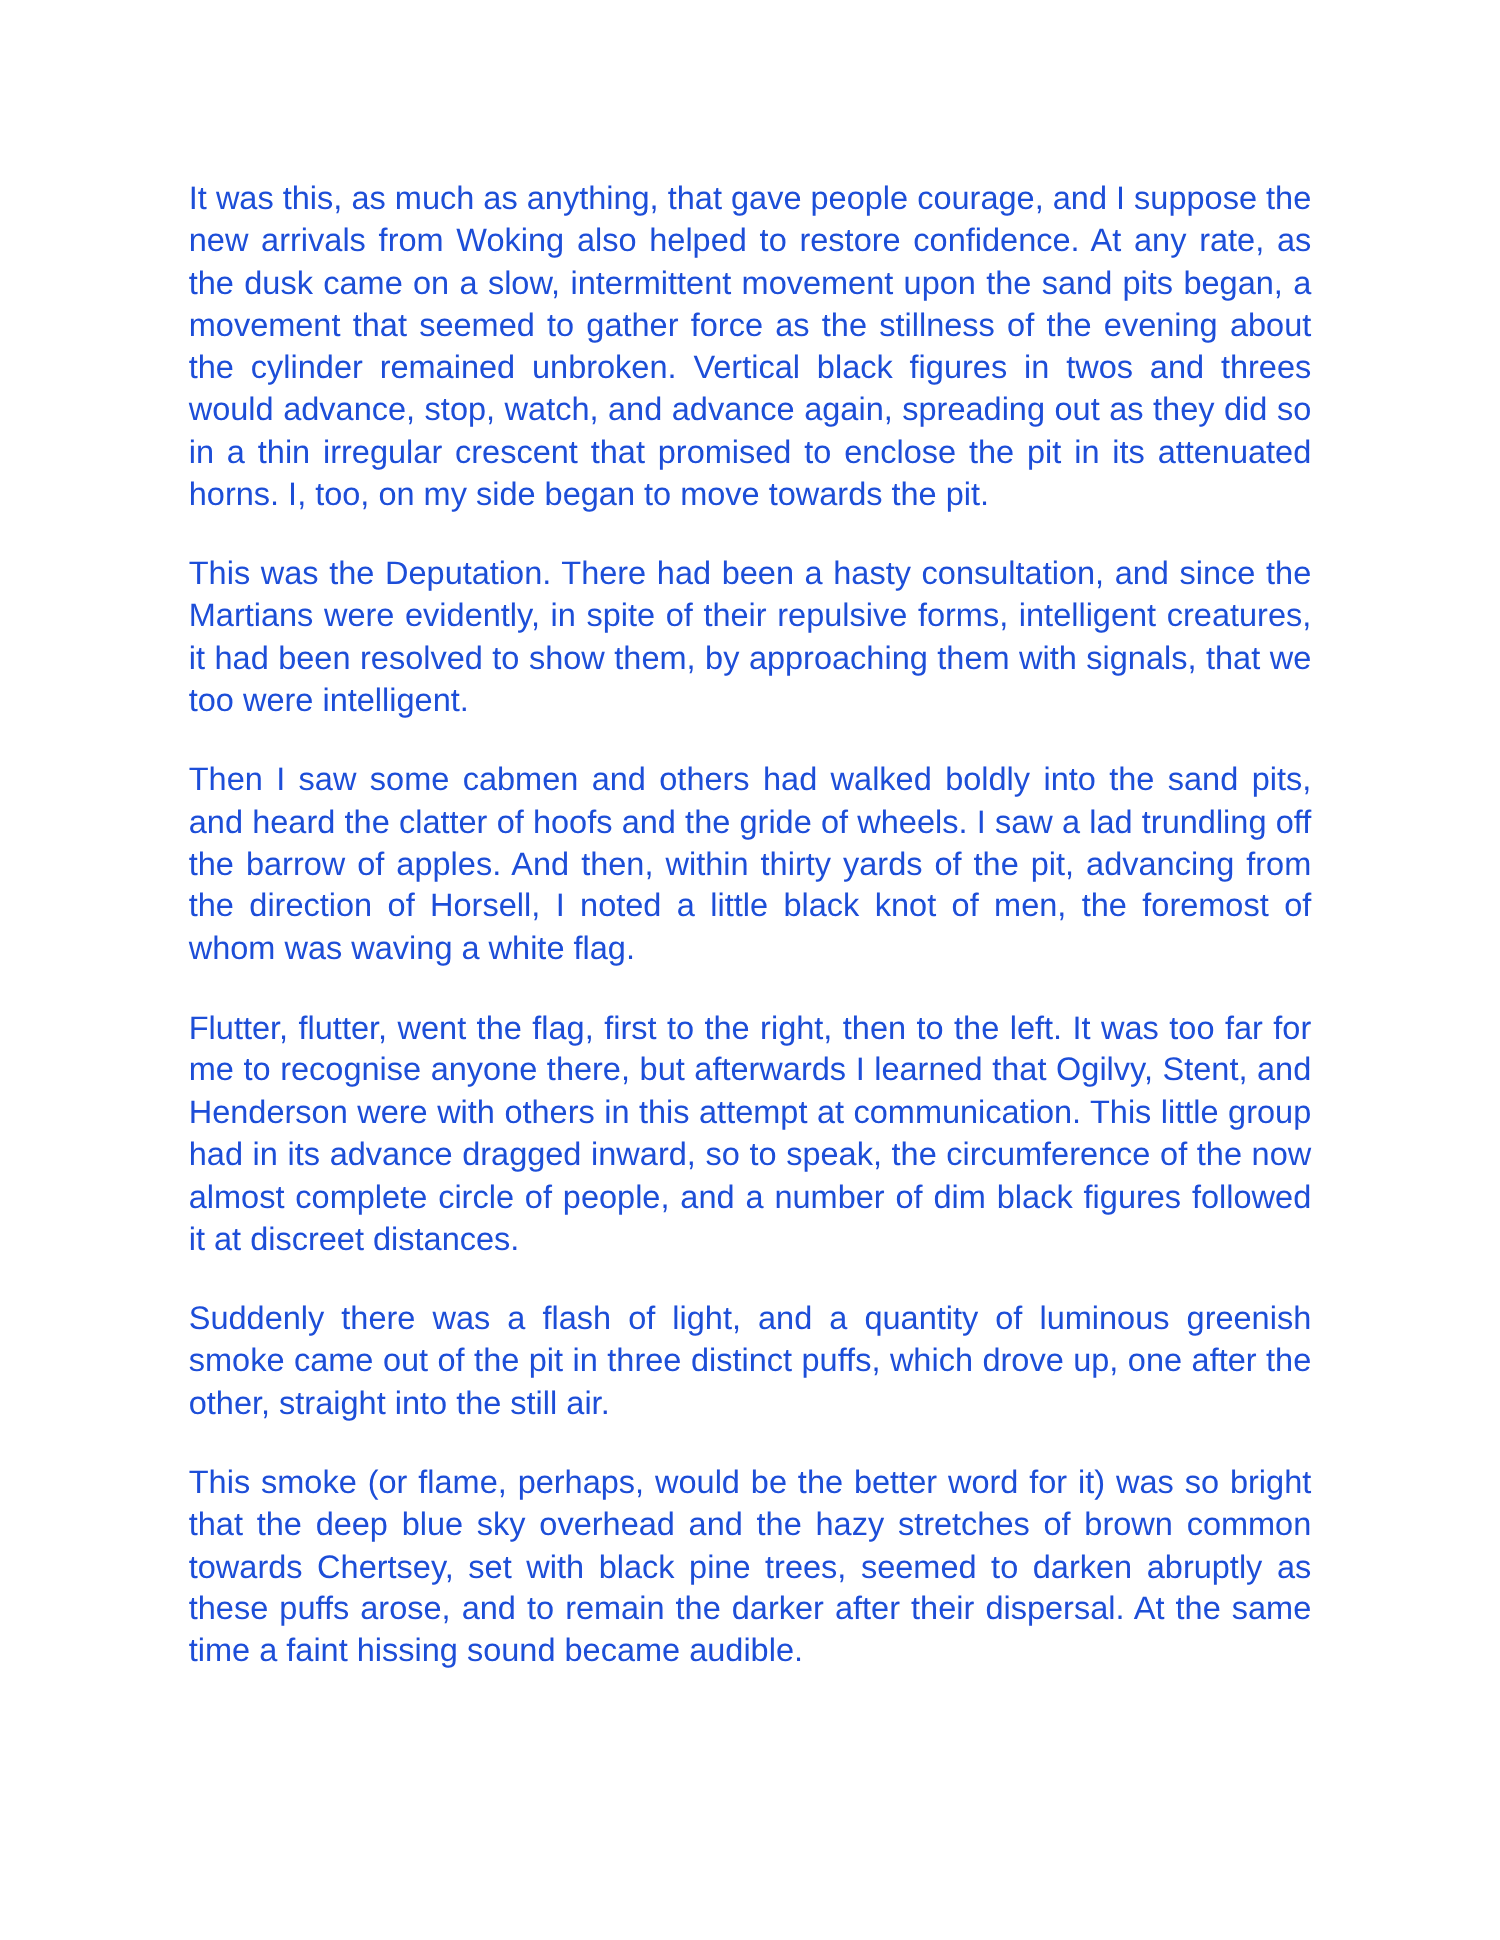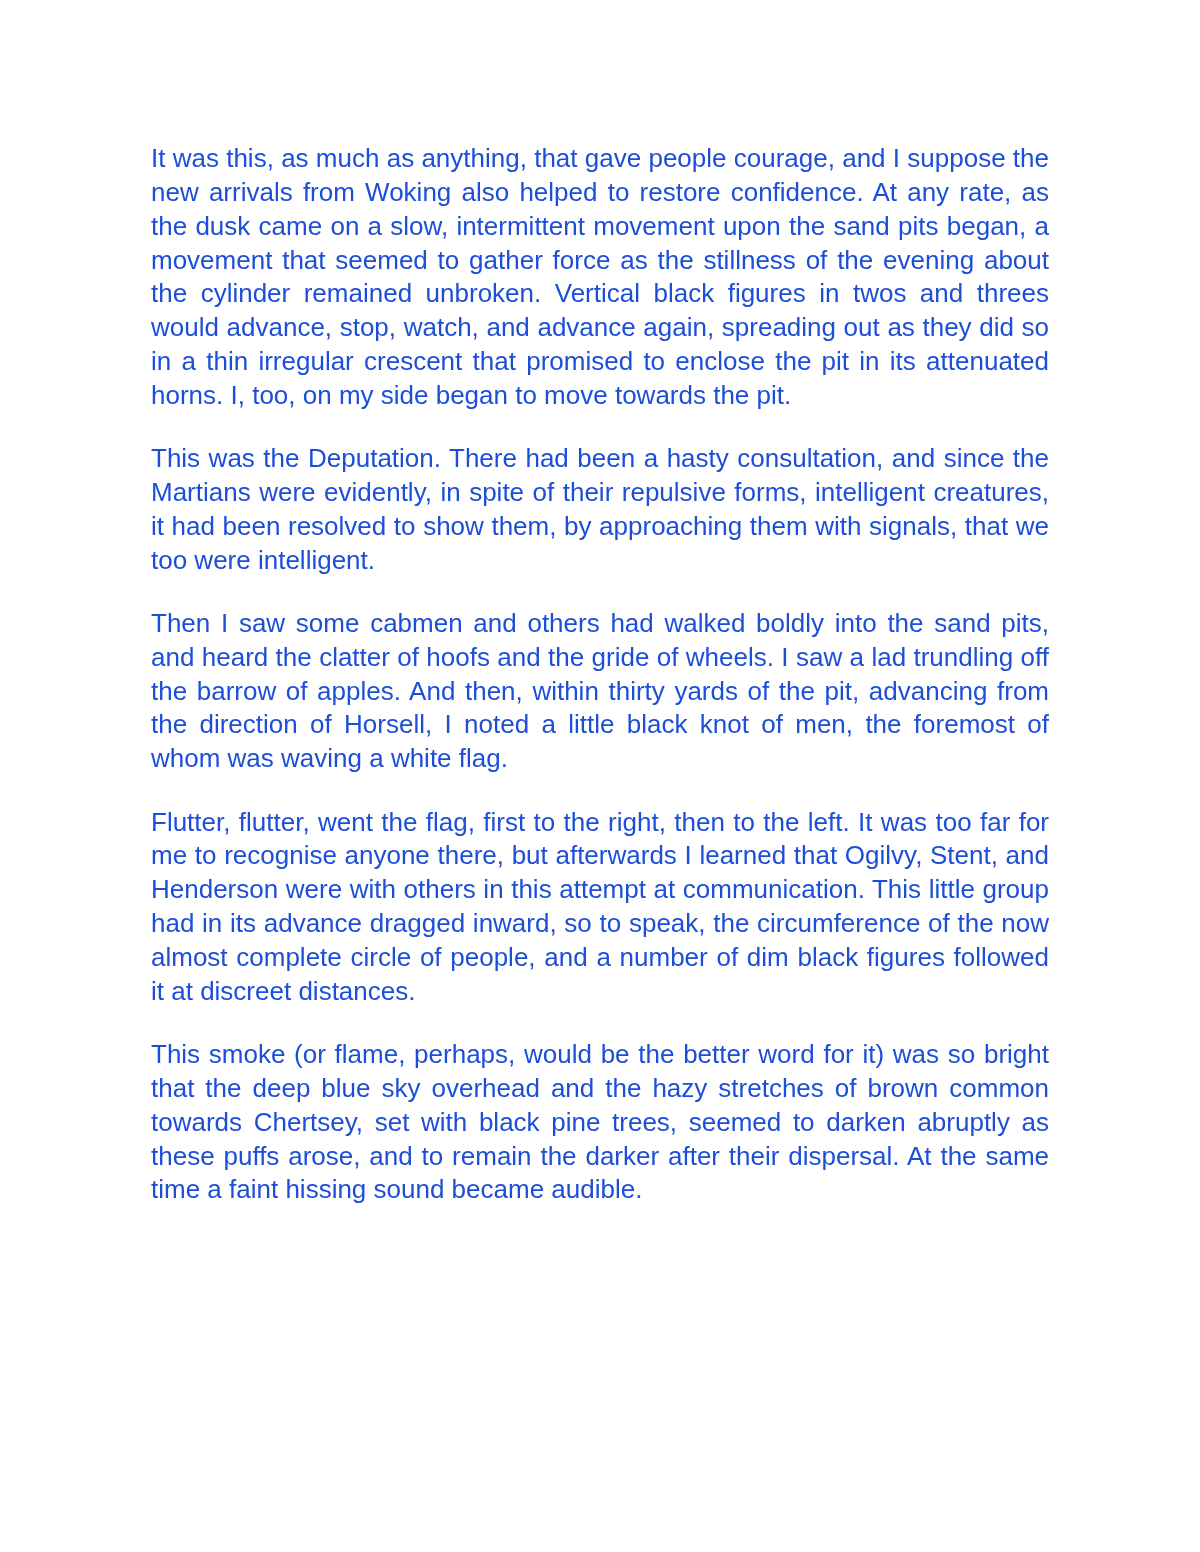--- a/index.html
+++ b/index.html
@@ -31,14 +31,15 @@
     }
   </style>
 </head>
 <body>
 
 <div class="page">
   <p class="para">It was this, as much as anything, that gave people courage, and I suppose the new arrivals from Woking also helped to restore confidence. At any rate, as the dusk came on a slow, intermittent movement upon the sand pits began, a movement that seemed to gather force as the stillness of the evening about the cylinder remained unbroken. Vertical black figures in twos and threes would advance, stop, watch, and advance again, spreading out as they did so in a thin irregular crescent that promised to enclose the pit in its attenuated horns. I, too, on my side began to move towards the pit.</p>
   <p class="para">This was the Deputation. There had been a hasty consultation, and since the Martians were evidently, in spite of their repulsive forms, intelligent creatures, it had been resolved to show them, by approaching them with signals, that we too were intelligent.</p>
   <p class="para">Then I saw some cabmen and others had walked boldly into the sand pits, and heard the clatter of hoofs and the gride of wheels. I saw a lad trundling off the barrow of apples. And then, within thirty yards of the pit, advancing from the direction of Horsell, I noted a little black knot of men, the foremost of whom was waving a white flag.</p>
   <p class="para">Flutter, flutter, went the flag, first to the right, then to the left. It was too far for me to recognise anyone there, but afterwards I learned that Ogilvy, Stent, and Henderson were with others in this attempt at communication. This little group had in its advance dragged inward, so to speak, the circumference of the now almost complete circle of people, and a number of dim black figures followed it at discreet distances.</p>
+  <p class="para">Suddenly there was a flash of light, and a quantity of luminous greenish smoke came out of the pit in three distinct puffs, which drove up, one after the other, straight into the still air.</p>
   <p class="para">This smoke (or flame, perhaps, would be the better word for it) was so bright that the deep blue sky overhead and the hazy stretches of brown common towards Chertsey, set with black pine trees, seemed to darken abruptly as these puffs arose, and to remain the darker after their dispersal. At the same time a faint hissing sound became audible.</p>
 </div>
 
 </body></html>

